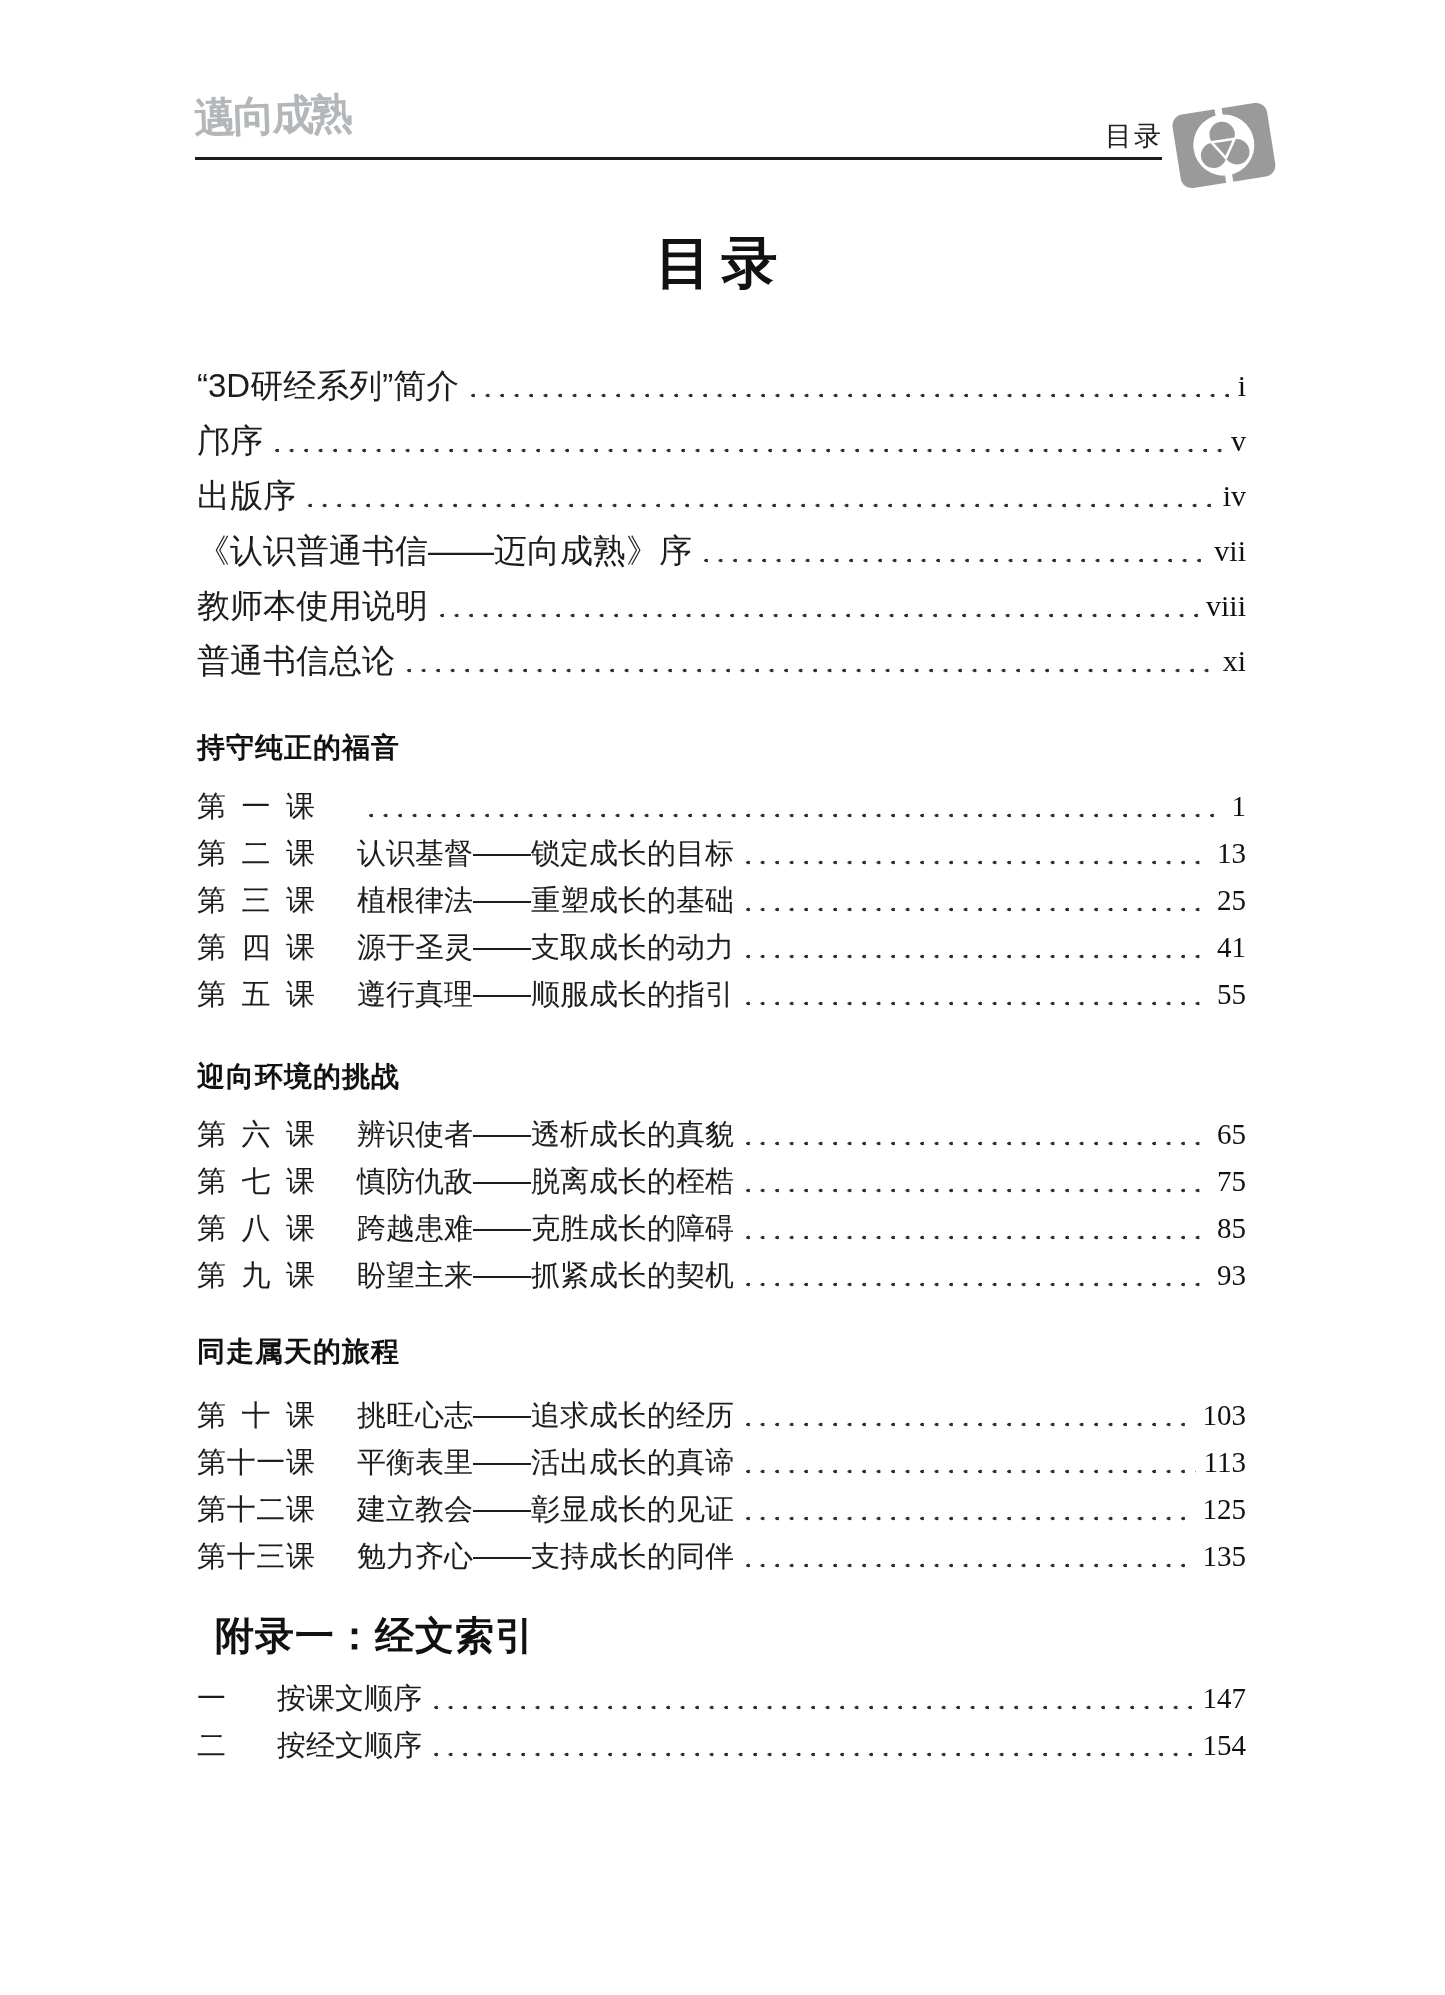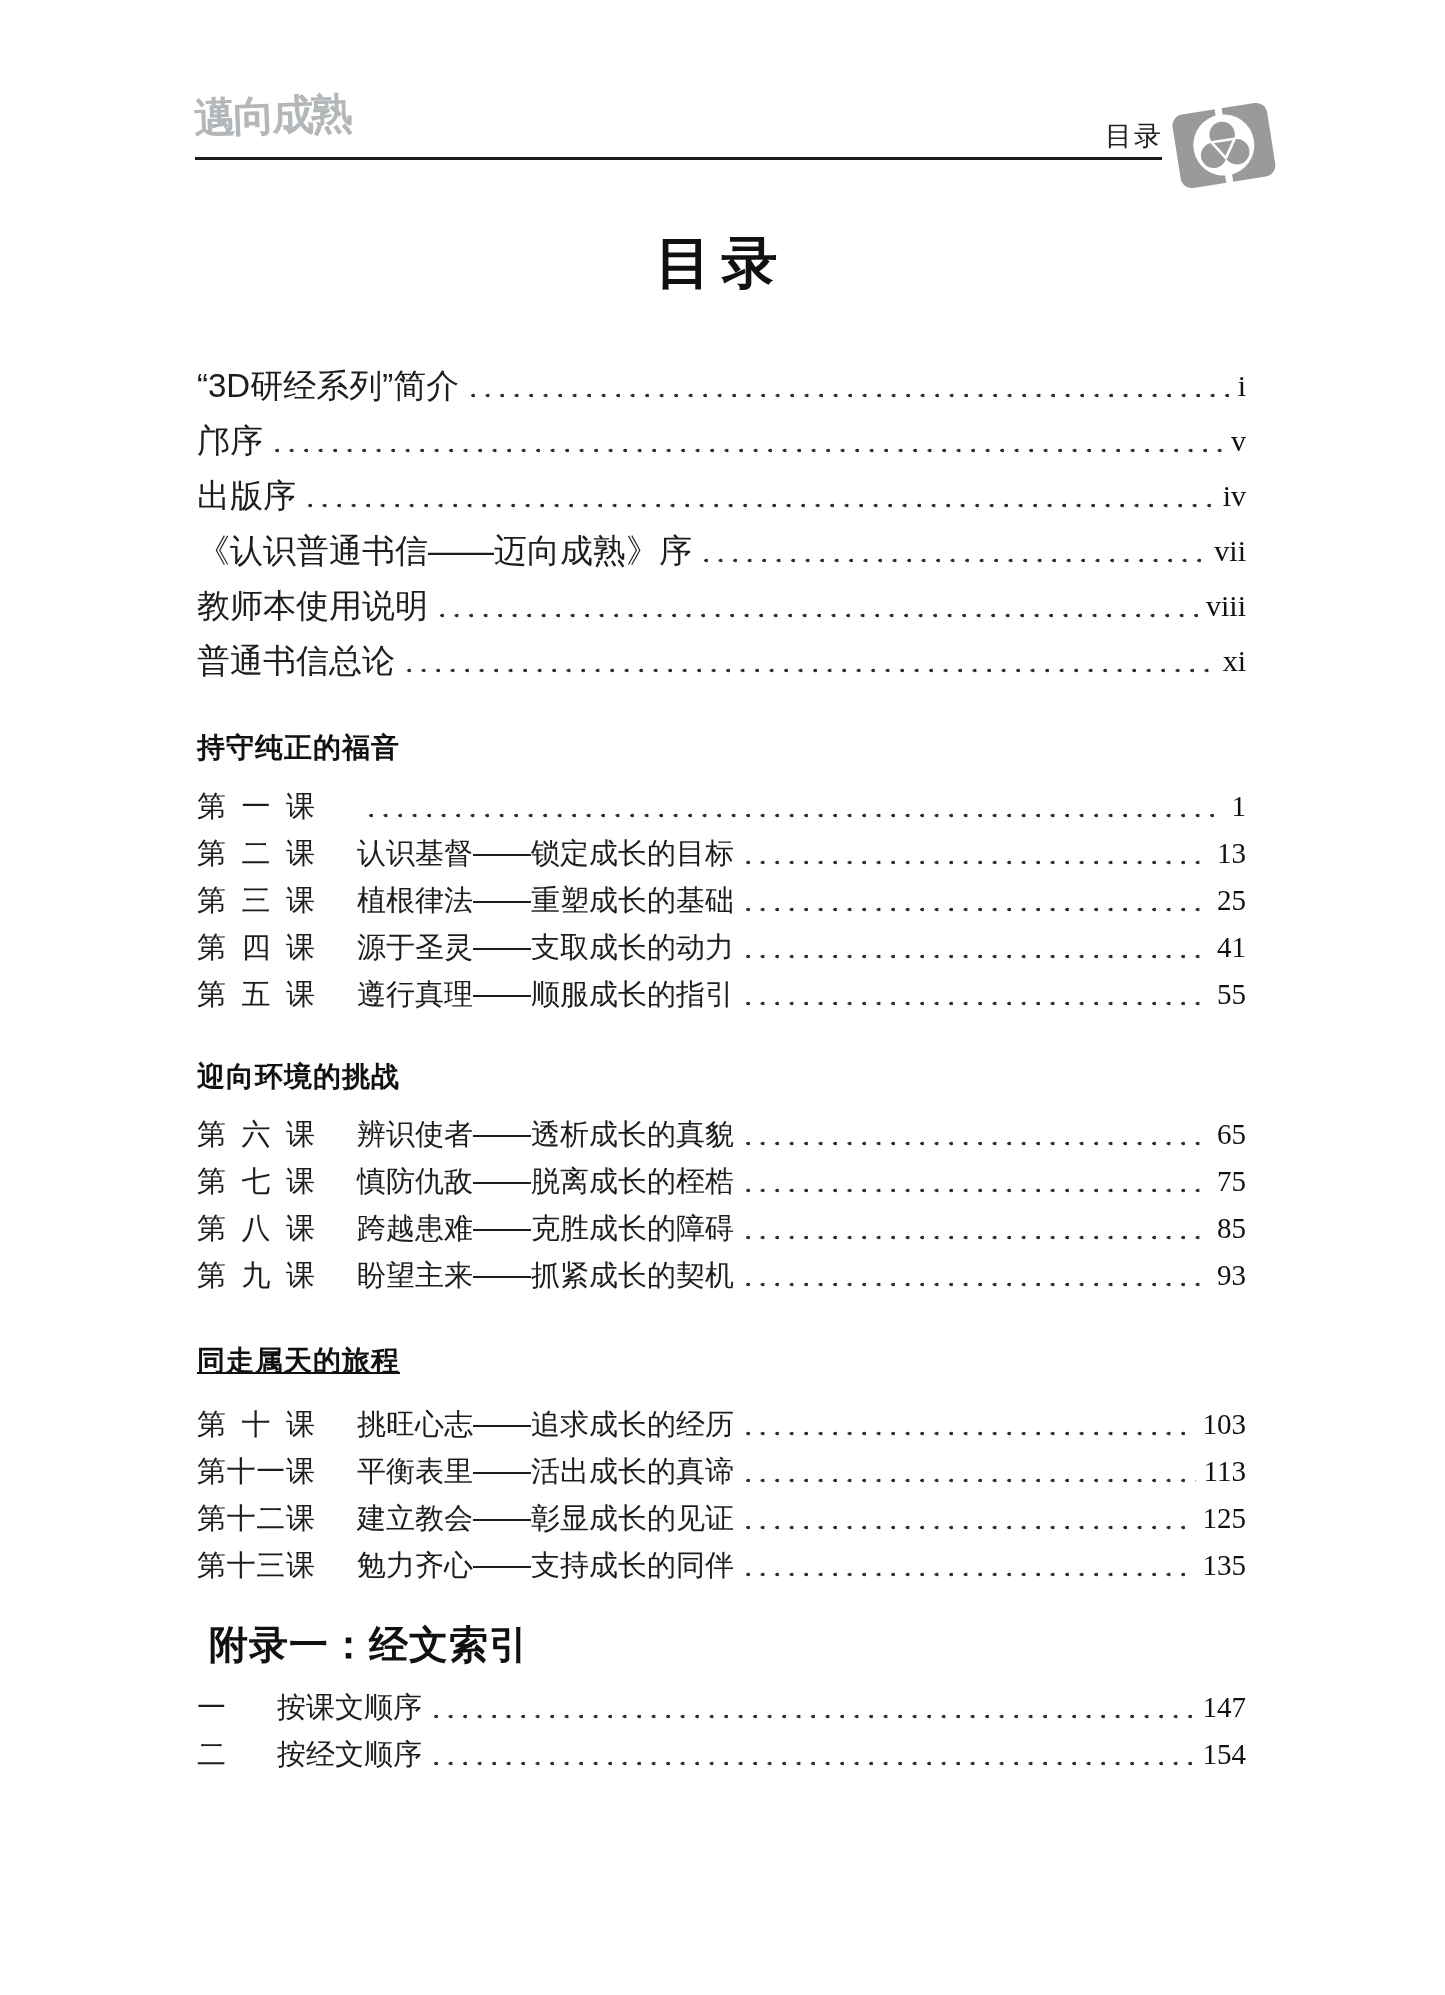--- a/index.html
+++ b/index.html
@@ -63,24 +63,24 @@
     font-family:"Liberation Serif","DejaVu Serif",serif;
     font-size:30px;color:#111;
   }
   .lesson-list .pg{font-size:29px;}
   .sec-heading{
     font-size:28px;line-height:50px;font-weight:700;color:#111;
     margin:0;letter-spacing:1px;
   }
   .h-sec1{margin-top:35px;}
   .h-sec2{margin-top:34px;}
-  .h-sec3{margin-top:37px;text-decoration:underline;}
+  .h-sec3{margin-top:28px;}
   .appendix-heading{
     font-size:39px;line-height:56px;font-weight:700;color:#111;
-    margin:28px 0 0 12px;letter-spacing:1px;
+    margin:28px 0 0 18px;letter-spacing:1px;
   }
   .l-sec1{margin-top:10px;}
   .l-sec2{margin-top:9px;}
   .l-sec3{margin-top:15px;}
   .l-appx{margin-top:11px;}
   .no{
     flex:none;width:118px;margin-right:42px;
     text-align:justify;text-align-last:justify;
   }
   .appx-no{

